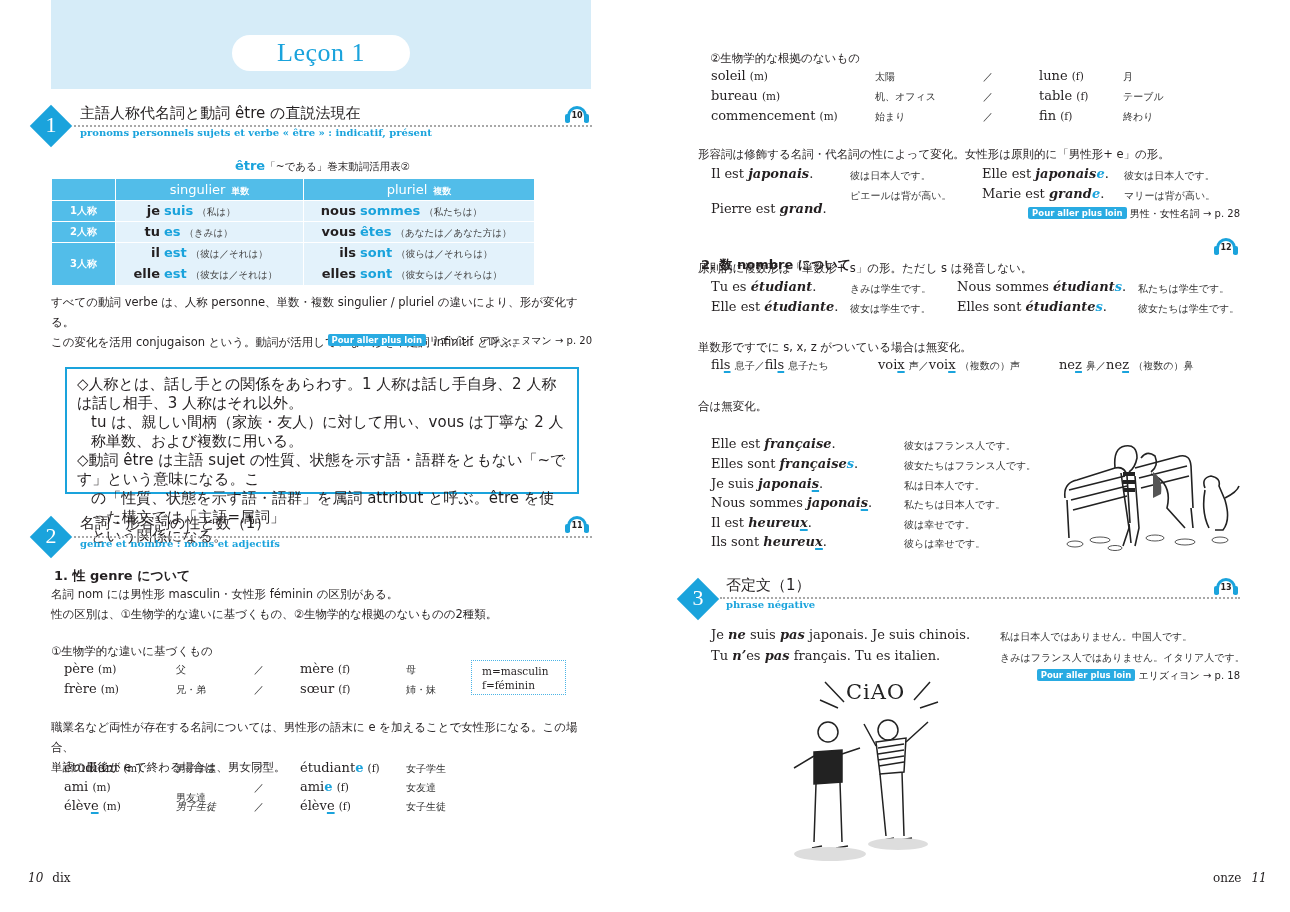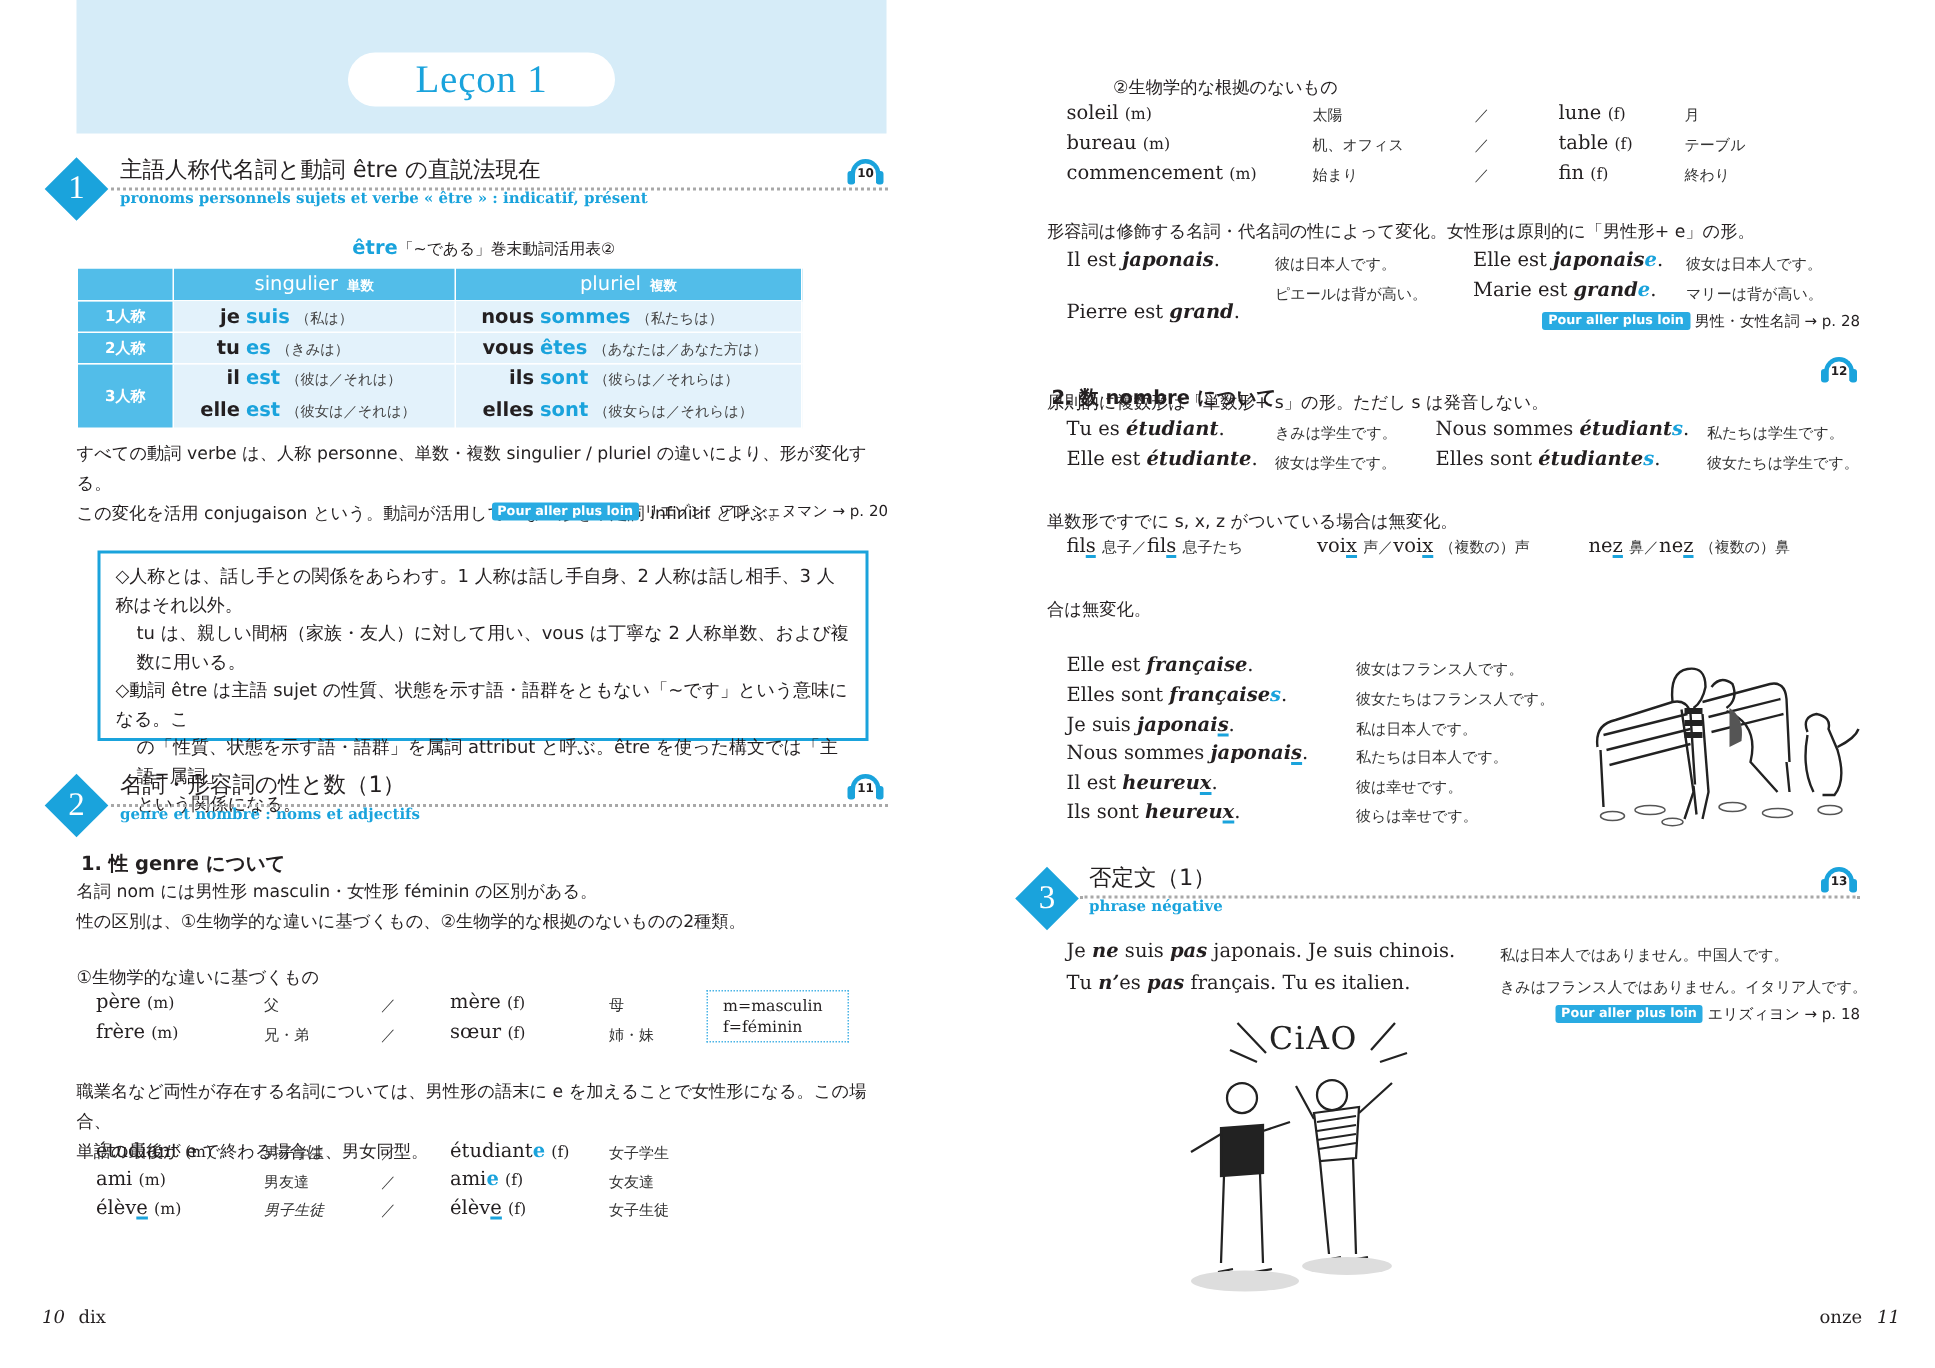--- a/index.html
+++ b/index.html
@@ -40,21 +40,21 @@
   table.conj td.c .pr { font-weight: bold; color: #231f20; display: inline-block; text-align: right; }
   table.conj td.c .vb { font-weight: bold; color: #1aa3dc; margin-left: 4px; }
   table.conj td.c .gl { font-size: 9.5px; color: #444; margin-left: 4px; }
 
   .para { font-family: "DejaVu Sans", sans-serif; font-size: 11.5px; line-height: 20px; color: #231f20; }
 
   .pour { display: inline-block; background: #29abe2; color: #fff; font-family: "DejaVu Sans", sans-serif; font-weight: bold; font-size: 8.5px; padding: 1px 4px; border-radius: 2px; vertical-align: 1px; }
   .pour-line { font-family: "DejaVu Sans", sans-serif; font-size: 10px; color: #231f20; text-align: right; }
 
   .notebox { left: 65px; top: 367px; width: 514px; height: 127px; border: 2.5px solid #1aa3dc; padding: 6px 10px 0 10px;
-    font-family: "DejaVu Sans", sans-serif; font-size: 12px; line-height: 19px; }
+    font-family: "DejaVu Sans", sans-serif; font-size: 15px; line-height: 19px; }
   .notebox .indent { padding-left: 14px; }
 
   .subhead { font-family: "DejaVu Sans", sans-serif; font-size: 13px; font-weight: bold; color: #231f20; padding-left: 4px; position: relative; }
   .subhead .hl { position: absolute; left: 0; bottom: 0; height: 9px; background: #d0eaf8; z-index: -1; }
 
   .vrow { position: absolute; font-size: 13px; }
   .vrow .w { font-family: "DejaVu Serif", serif; font-size: 13px; }
   .vrow .g { font-family: "DejaVu Serif", serif; font-size: 10.5px; }
   .u { text-decoration: underline; text-decoration-color: #1aa3dc; text-decoration-thickness: 2px; text-underline-offset: 2px; }
 
@@ -187,38 +187,38 @@
 
 <div class="vrow" style="left:64px;top:760px;">
   <span class="w abs" style="left:0;white-space:nowrap;"><span>étudiant</span> <span class="g">(m)</span></span>
   <span class="jp-small abs" style="left:112px;top:2px;white-space:nowrap;">男子学生</span>
   <span class="jp-small abs" style="left:190px;top:2px;">／</span>
   <span class="w abs" style="left:236px;white-space:nowrap;"><span>étudiant</span><b class="blue">e</b> <span class="g">(f)</span></span>
   <span class="jp-small abs" style="left:342px;top:2px;white-space:nowrap;">女子学生</span>
 </div>
 <div class="vrow" style="left:64px;top:779px;">
   <span class="w abs" style="left:0;white-space:nowrap;"><span>ami</span> <span class="g">(m)</span></span>
-  <span class="jp-small abs" style="left:112px;top:2px;white-space:nowrap;">男友達</span>
+  <span class="jp-small abs" style="left:112px;top:12px;white-space:nowrap;">男友達</span>
   <span class="jp-small abs" style="left:190px;top:2px;">／</span>
   <span class="w abs" style="left:236px;white-space:nowrap;"><span>ami</span><b class="blue">e</b> <span class="g">(f)</span></span>
   <span class="jp-small abs" style="left:342px;top:2px;white-space:nowrap;">女友達</span>
 </div>
 <div class="vrow" style="left:64px;top:798px;">
   <span class="w abs" style="left:0;white-space:nowrap;"><span>élèv</span><span class="u">e</span> <span class="g">(m)</span></span>
   <span class="jp-small abs" style="left:112px;top:2px;white-space:nowrap;font-style:italic;">男子生徒</span>
   <span class="jp-small abs" style="left:190px;top:2px;">／</span>
   <span class="w abs" style="left:236px;white-space:nowrap;"><span>élèv</span><span class="u">e</span> <span class="g">(f)</span></span>
   <span class="jp-small abs" style="left:342px;top:2px;white-space:nowrap;">女子生徒</span>
 </div>
 
 <div class="abs folio" style="left:28px;top:871px;">
   <i>10</i><span style="margin-left:9px;">dix</span>
 </div>
 
-<div class="abs para" style="left:710px;top:48px;margin-left:32px;">②生物学的な根拠のないもの</div>
+<div class="abs para" style="left:710px;top:48px;">②生物学的な根拠のないもの</div>
 
 <div class="vrow" style="left:711px;top:68px;">
   <span class="w abs" style="left:0;white-space:nowrap;"><span>soleil</span> <span class="g">(m)</span></span>
   <span class="jp-small abs" style="left:164px;top:2px;white-space:nowrap;">太陽</span>
   <span class="jp-small abs" style="left:272px;top:2px;">／</span>
   <span class="w abs" style="left:328px;white-space:nowrap;"><span>lune</span> <span class="g">(f)</span></span>
   <span class="jp-small abs" style="left:412px;top:2px;white-space:nowrap;">月</span>
 </div>
 <div class="vrow" style="left:711px;top:88px;">
   <span class="w abs" style="left:0;white-space:nowrap;"><span>bureau</span> <span class="g">(m)</span></span>

